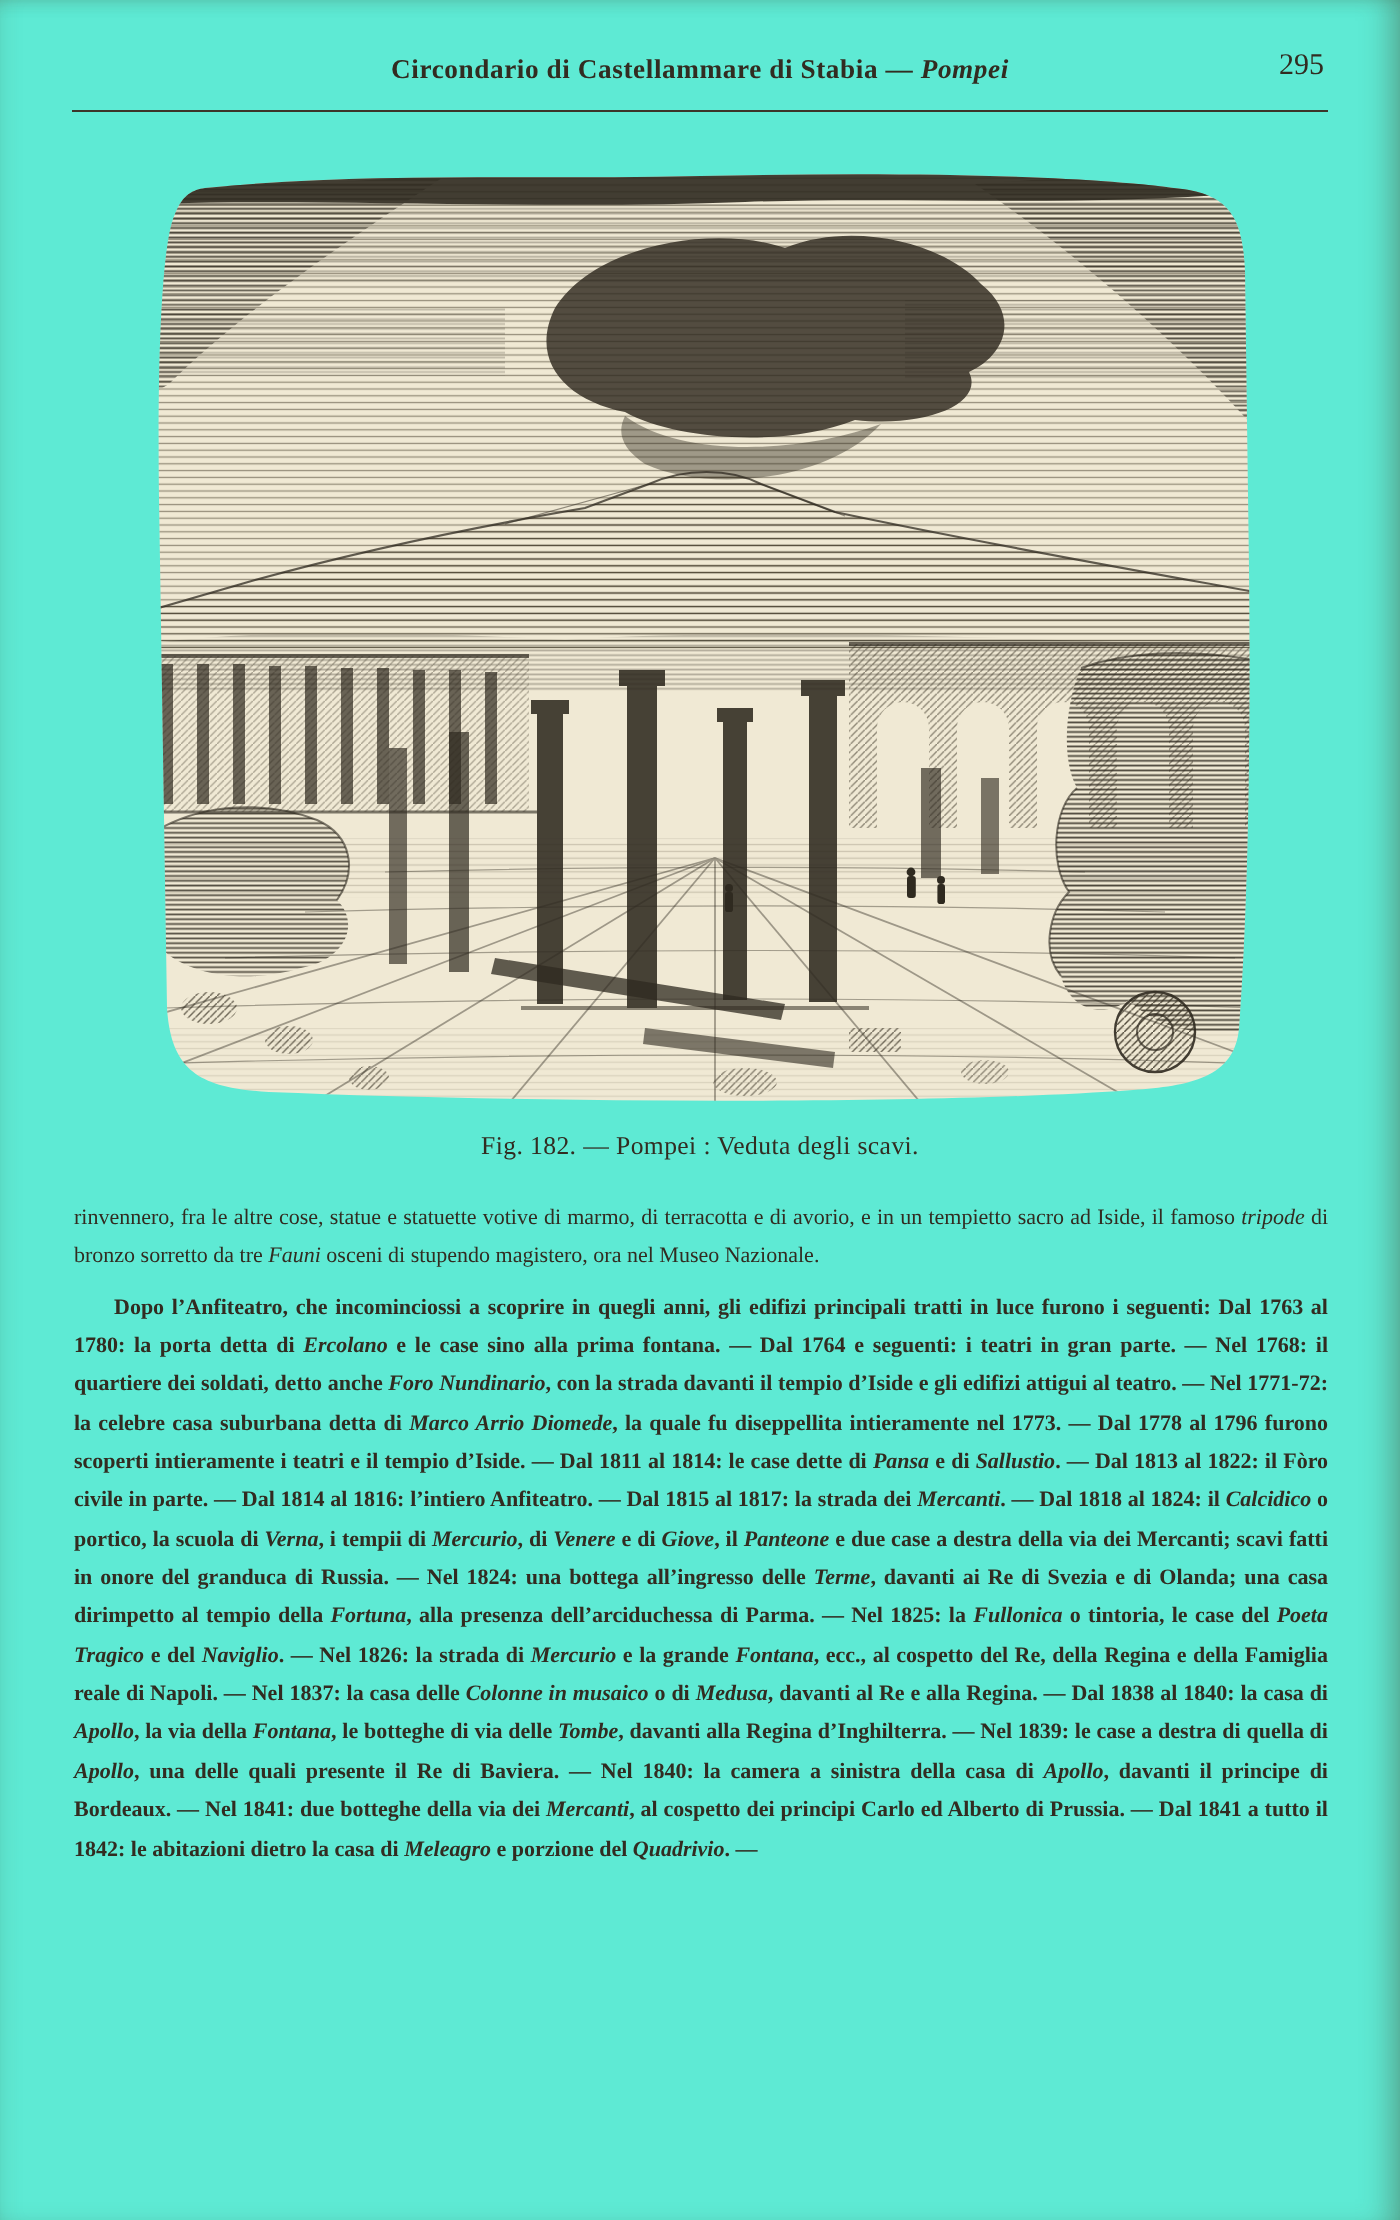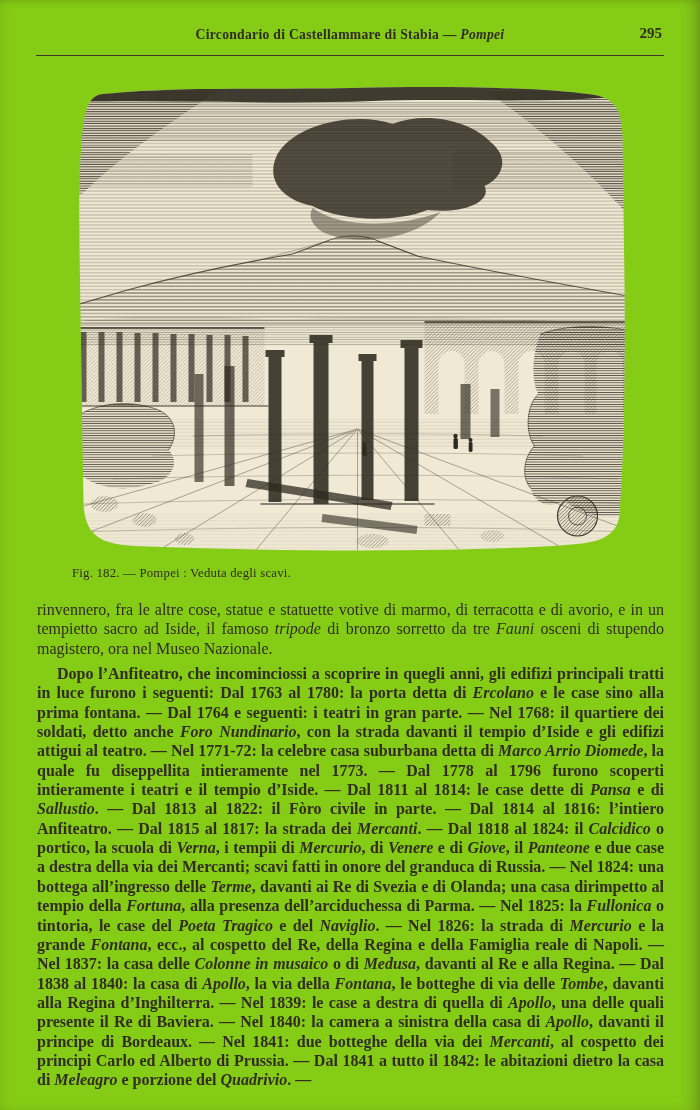--- a/index.html
+++ b/index.html
@@ -4,38 +4,38 @@
 <style>
   * { box-sizing: border-box; }
   html, body { margin: 0; padding: 0; }
   body {
     width: 700px; height: 1110px;
     background: #e8e1cc;
     font-family: "Liberation Serif", "DejaVu Serif", serif;
   }
   .page {
     position: relative; width: 700px; height: 1110px;
-    background: #84cc16; color: #322c21; overflow: hidden;
+    background: #5eead4; color: #322c21; overflow: hidden;
     box-shadow: inset -12px 0 16px -9px rgba(70,58,34,.45),
                 inset 0 6px 10px -8px rgba(70,58,34,.28),
                 inset 10px 0 14px -12px rgba(70,58,34,.18);
   }
   .running-head { position: absolute; top: 27px; left: 36px; right: 36px; height: 20px; }
   .head-title { text-align: center; font-weight: bold; font-size: 13.6px; letter-spacing: .3px; }
   .head-title em { font-style: italic; }
-  .page-number { position: absolute; right: 2px; top: -2px; font-size: 15px; font-weight: bold; }
+  .page-number { position: absolute; right: 2px; top: -2px; font-size: 15px; }
   .head-rule { position: absolute; top: 55px; left: 36px; right: 36px; border-top: 1.6px solid #3c352a; }
 
   .engraving { position: absolute; top: 84px; left: 72px; width: 556px; margin: 0; }
   .engraving svg { display: block; }
-  .caption { margin-top: 12px; font-size: 12.8px; letter-spacing: .2px; color: #322c21; }
+  .caption { margin-top: 12px; text-align: center; font-size: 12.8px; letter-spacing: .2px; color: #322c21; }
 
   .body-text {
     position: absolute; top: 600px; left: 37px; width: 627px;
-    font-size: 16px; line-height: 19.35px; text-align: justify; color: #322c21;
+    font-size: 11px; line-height: 19.35px; text-align: justify; color: #322c21;
   }
   .para { margin: 0 0 6px 0; }
   .para.indent { text-indent: 20px; font-weight: bold; }
   .para em, .caption em { font-style: italic; }
 </style>
 </head>
 <body>
 
 <div class="page">
 

